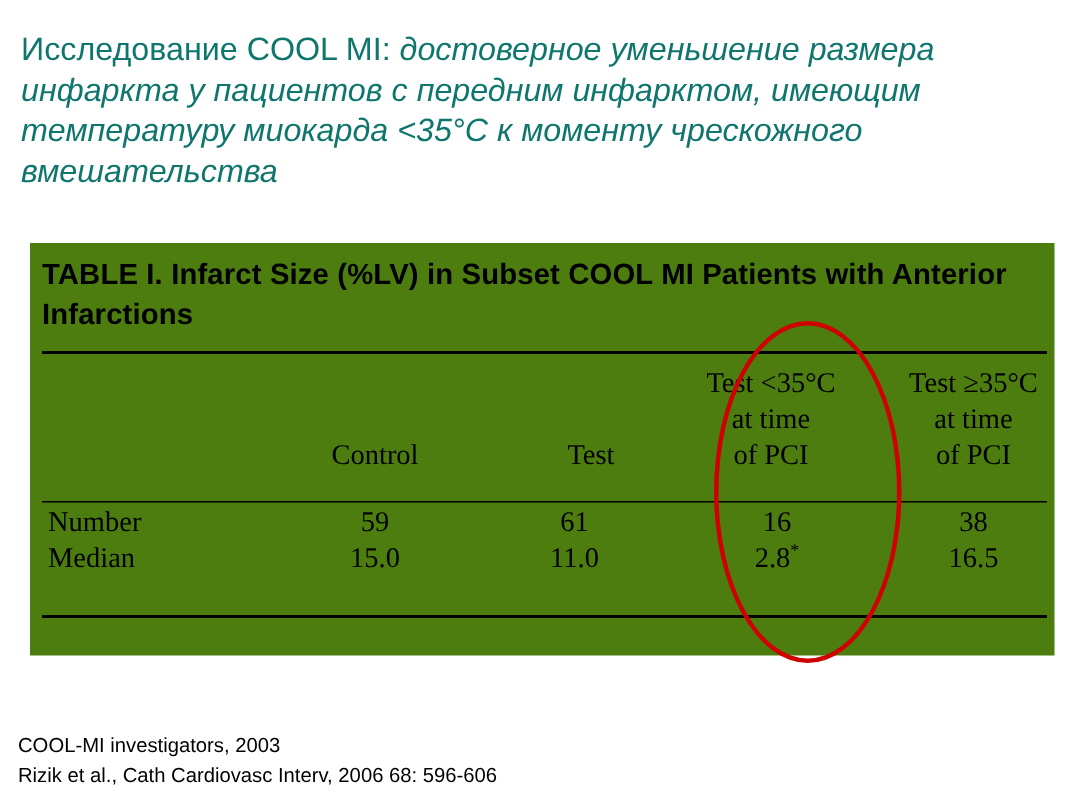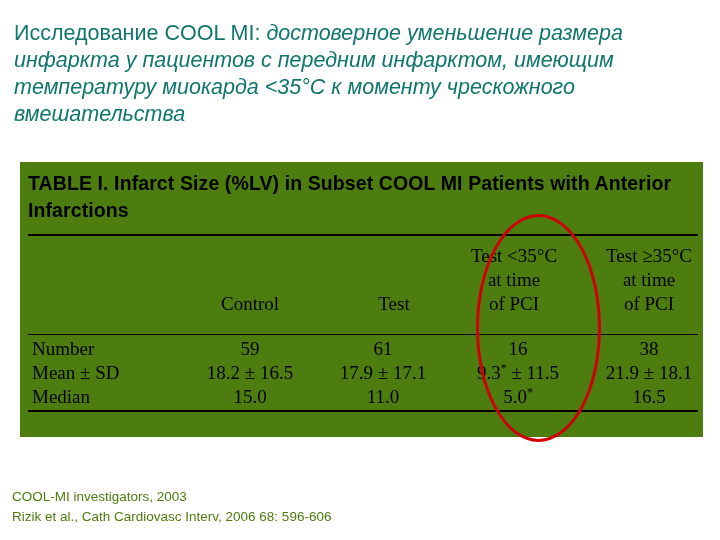--- a/index.html
+++ b/index.html
@@ -140,21 +140,21 @@
 
   
   #citation {
     position: absolute;
     left: 12px;
     top: 487px;
     width: 690px;
     font-family: "Liberation Sans", sans-serif;
     font-size: 13.5px;
     line-height: 20px;
-    color: #4d7c0f;
+    color: #000000;
   }
 </style>
 </head>
 <body>
 
 <div id="slide-title">
   <span class="lead">Исследование COOL MI:</span><span class="ital"> достоверное уменьшение размера инфаркта у пациентов с передним инфарктом, имеющим температуру миокарда &lt;35°C к моменту чрескожного вмешательства</span>
 </div>
 
 <div id="figure">
@@ -183,33 +183,26 @@
   <div id="rows">
 
     <div class="drow">
       <span class="dlabel">Number</span>
       <span class="dcell c1">59</span>
       <span class="dcell c2">61</span>
       <span class="dcell c3">16</span>
       <span class="dcell c4">38</span>
     </div>
 
-    <div class="drow">
-      <span class="dlabel">Mean ± SD</span>
-      <span class="dcell c1">18.2 ± 16.5</span>
-      <span class="dcell c2">17.9 ± 17.1</span>
-      <span class="dcell c3"><span>9.3</span><sup class="star">*</sup><span> ± 11.5</span></span>
-      <span class="dcell c4">21.9 ± 18.1</span>
-    </div>
 
     <div class="drow">
       <span class="dlabel">Median</span>
       <span class="dcell c1">15.0</span>
       <span class="dcell c2">11.0</span>
-      <span class="dcell c3"><span>5.0</span><sup class="star">*</sup></span>
+      <span class="dcell c3"><span>2.8</span><sup class="star">*</sup></span>
       <span class="dcell c4">16.5</span>
     </div>
 
   </div>
 
   <div class="rule" id="rule-bottom"></div>
 
   <div id="red-ellipse"></div>
 </div>
 

